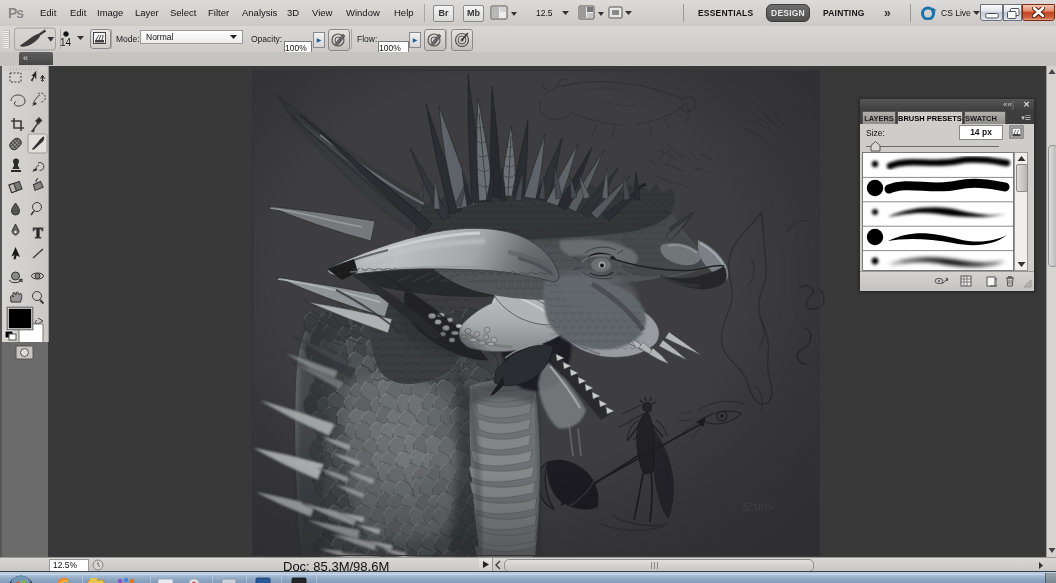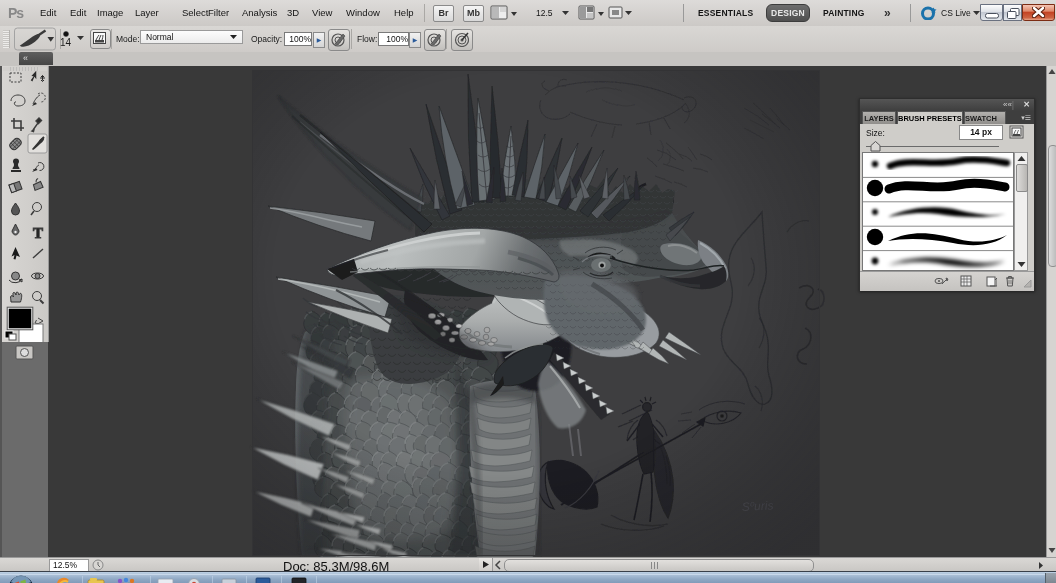--- a/index.html
+++ b/index.html
@@ -3,21 +3,21 @@
 html,body{margin:0;padding:0;}
 body{width:1056px;height:583px;overflow:hidden;font-family:"Liberation Sans",sans-serif;position:relative;background:#3b3b3d;}
 .abs{position:absolute;}
 
 #menubar{left:0;top:0;width:1056px;height:26px;background:linear-gradient(#dddbd9,#ccc9c6);border-bottom:1px solid #a9a7a4;}
 #menubar .mi{position:absolute;top:0;height:26px;line-height:26px;font-size:9.5px;color:#141414;}
 #pslogo{position:absolute;left:8px;top:5px;font-size:14px;font-weight:bold;color:#888;letter-spacing:-1px;}
 
 #optbar{left:0;top:26px;width:1056px;height:26px;background:linear-gradient(#d9d7d4,#cecbc8);border-bottom:1px solid #98968f;}
 .lbl{position:absolute;font-size:8.5px;color:#1a1a1a;top:8px;}
-.field{position:absolute;top:6px;height:12px;background:#fff;border:1px solid #7a7a7a;font-size:8.5px;color:#111;text-align:right;line-height:12px;}
+.field{position:absolute;top:15px;height:12px;background:#fff;border:1px solid #7a7a7a;font-size:8.5px;color:#111;text-align:left;line-height:12px;}
 .spin{position:absolute;top:6px;width:10px;height:14px;background:linear-gradient(#f2f2f2,#d4d4d4);border:1px solid #8a8a8a;font-size:6px;color:#2a5a9a;text-align:center;line-height:14px;}
 .rbtn{position:absolute;top:3px;width:20px;height:20px;background:linear-gradient(#e6e4e1,#c2c0bd);border:1px solid #8a8a8a;border-radius:3px;}
 .vsep{position:absolute;top:3px;width:1px;height:20px;background:#aaa8a5;}
 
 #tabbar{left:0;top:52px;width:1056px;height:14px;background:#c6c4c1;}
 #collbtn{position:absolute;left:19px;top:0px;width:30px;height:13px;background:linear-gradient(#5e5e5e,#454545);color:#ddd;font-size:9px;line-height:12px;padding-left:4px;border-radius:2px 2px 0 0;}
 #doctab{position:absolute;left:53px;top:0;width:188px;height:14px;background:linear-gradient(#d6d4d1,#c2c0bd);border:1px solid #8a8883;border-bottom:none;font-size:8.5px;font-weight:bold;color:#222;line-height:13px;}
 
 #toolbar{left:2px;top:66px;width:46px;height:276px;background:linear-gradient(90deg,#d8d6d3,#cbc9c6);border-right:1px solid #999;}
 #tooldock{left:0px;top:66px;width:48px;height:492px;background:#6b6b6b;border-left:2px solid #555;}
@@ -30,21 +30,21 @@
 #statusbar{left:0;top:557px;width:1056px;height:14px;background:linear-gradient(#dad8d5,#c8c6c3);border-top:1px solid #9a9a9a;font-size:11px;padding-left:28px;}
 
 #taskbar{left:0;top:571px;width:1056px;height:12px;background:linear-gradient(#bdd0e4,#8fa8c4 60%,#7e98b6);border-top:1px solid #39404a;}
 </style></head><body>
 <div id="menubar" class="abs">
  <div id="pslogo">Ps</div>
  <span class="mi" style="left:40px">Edit</span>
  <span class="mi" style="left:70px">Edit</span>
  <span class="mi" style="left:97px">Image</span>
  <span class="mi" style="left:135px">Layer</span>
- <span class="mi" style="left:182px">Select</span>
+ <span class="mi" style="left:170px">Select</span>
  <span class="mi" style="left:208px">Filter</span>
  <span class="mi" style="left:242px">Analysis</span>
  <span class="mi" style="left:287px">3D</span>
  <span class="mi" style="left:312px">View</span>
  <span class="mi" style="left:346px">Window</span>
  <span class="mi" style="left:394px">Help</span>
  <span class="vsep" style="left:424px;top:4px;height:18px"></span>
  <span style="position:absolute;left:433px;top:5px;width:19px;height:15px;background:linear-gradient(#f5f5f5,#d8d8d8);border:1px solid #8a8a8a;border-radius:2px;font-size:9px;font-weight:bold;color:#333;text-align:center;line-height:15px;">Br</span>
  <span style="position:absolute;left:463px;top:5px;width:19px;height:15px;background:linear-gradient(#f5f5f5,#d8d8d8);border:1px solid #8a8a8a;border-radius:2px;font-size:9px;font-weight:bold;color:#333;text-align:center;line-height:15px;">Mb</span>
  <svg style="position:absolute;left:490px;top:5px" width="28" height="16" viewBox="0 0 28 16">

